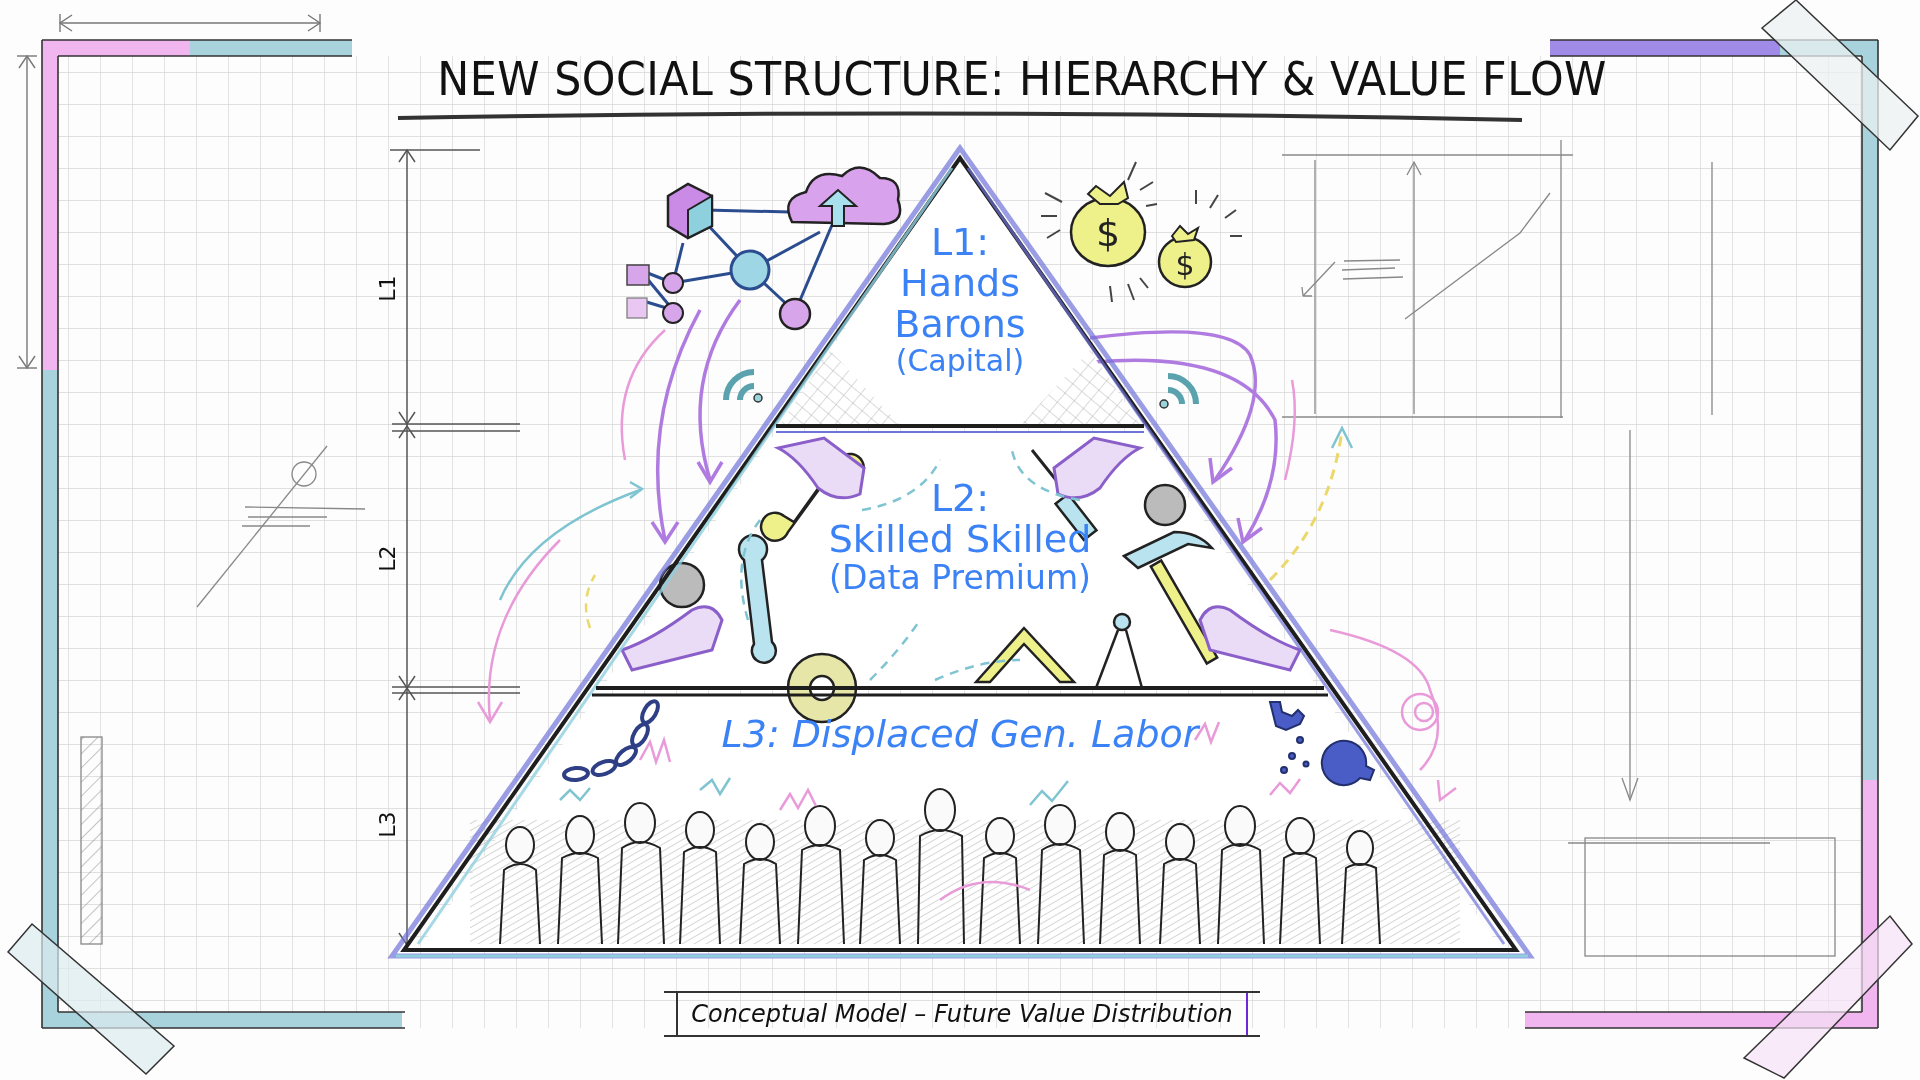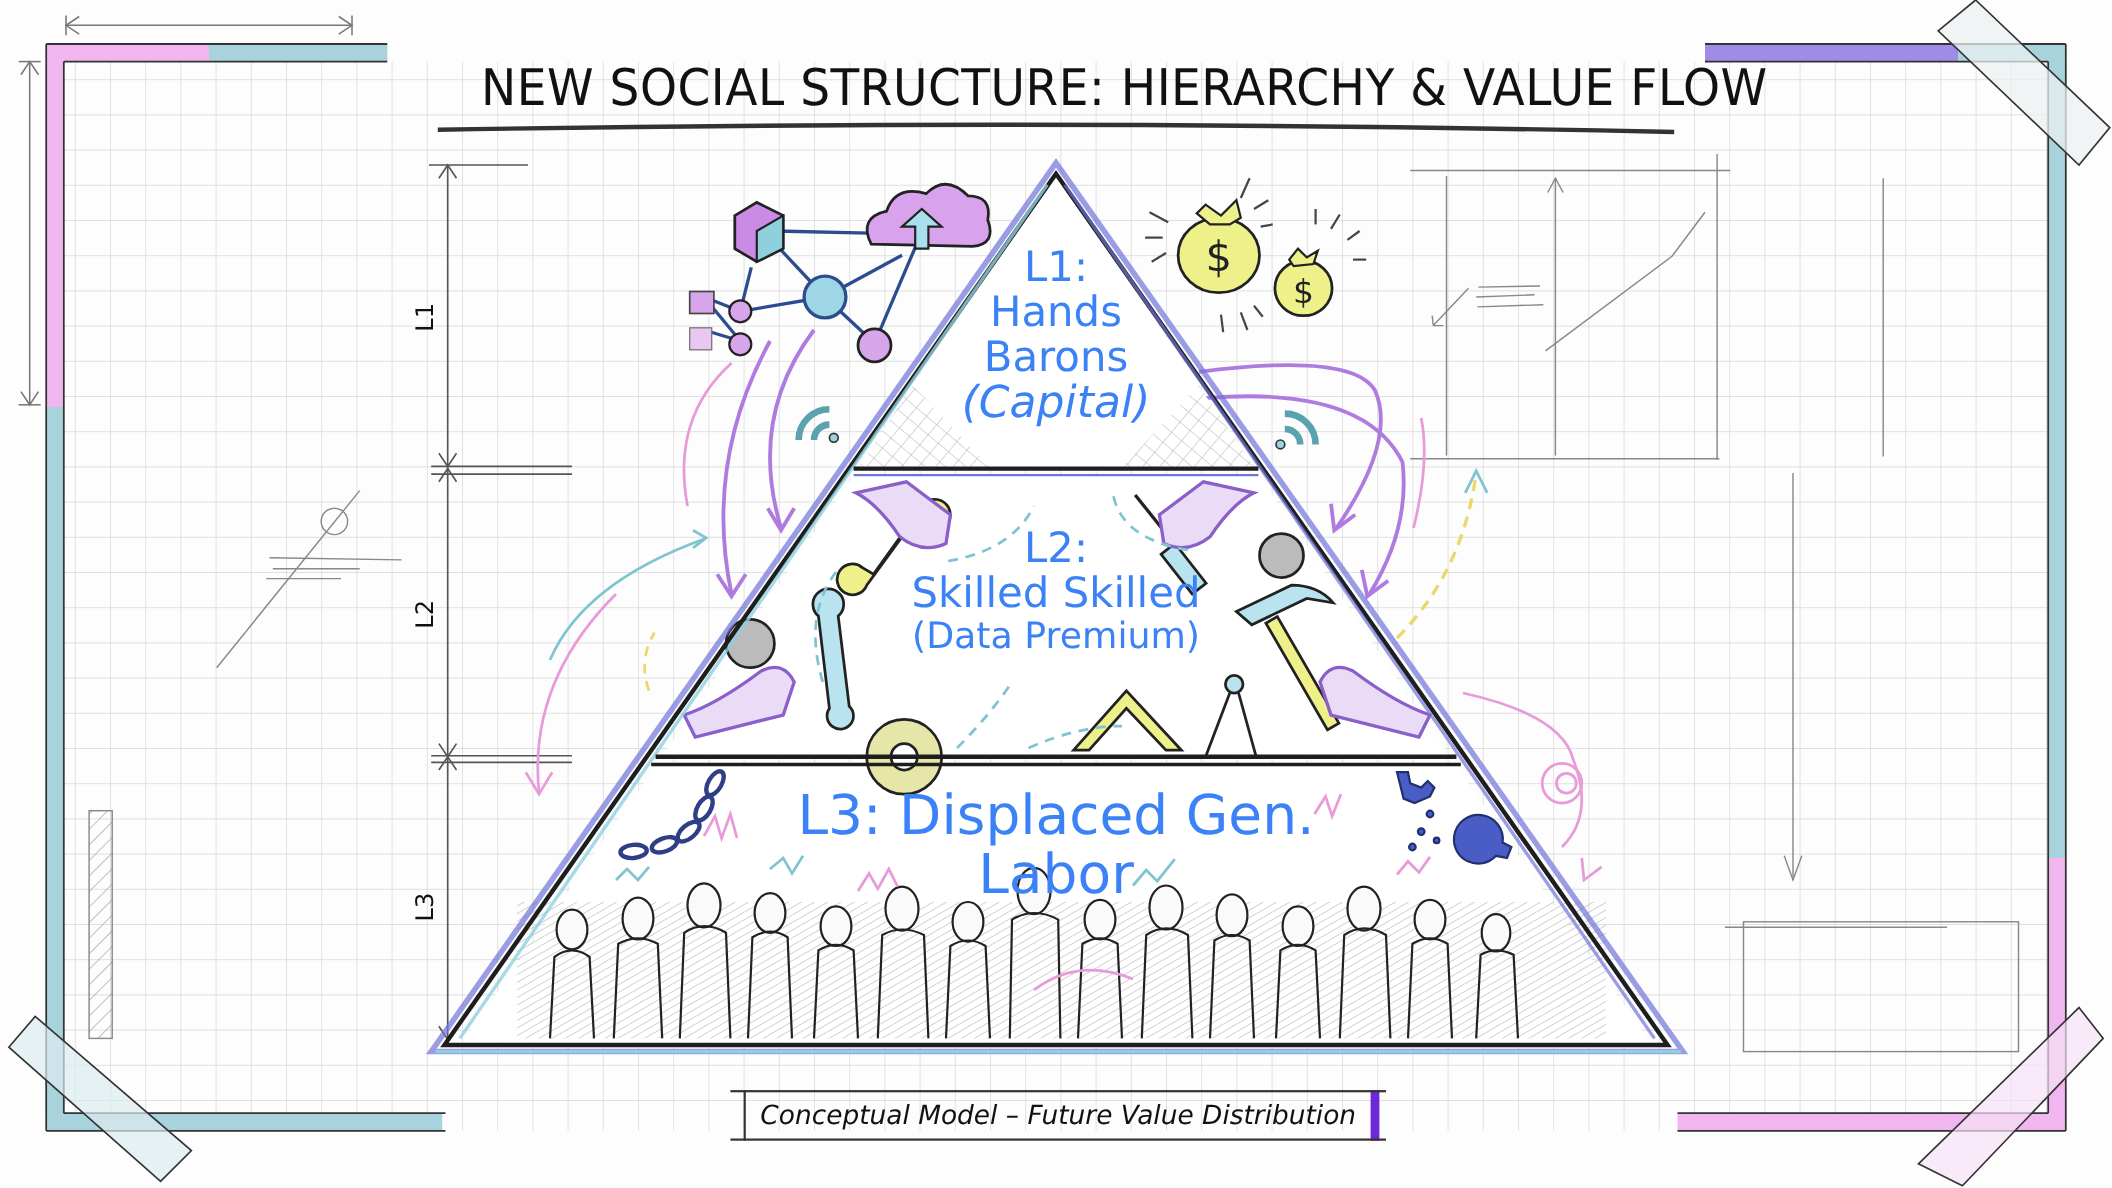--- a/index.html
+++ b/index.html
@@ -5,28 +5,28 @@
   html,body{margin:0;padding:0;}
   body{width:1920px;height:1080px;overflow:hidden;background:#fdfdfd;position:relative;
        font-family:"DejaVu Sans",sans-serif;}
   .stage{position:absolute;left:0;top:0;width:1920px;height:1080px;}
   .title{position:absolute;left:398px;top:52px;width:1124px;text-align:center;
          font-family:"DejaVu Sans",sans-serif;font-size:46px;font-weight:400;letter-spacing:0.5px;
          color:#111;transform:scaleX(0.93);transform-origin:center;white-space:nowrap;}
   .lvl-label{position:absolute;text-align:center;color:#3b82f6;
          font-family:"DejaVu Sans",sans-serif;line-height:1.08;}
   .l1{left:860px;top:222px;width:200px;font-size:38px;}
-  .l1 .sub{font-size:40px;font-style:italic;}
+  .l1 .sub{font-size:30px;}
   .l2{left:780px;top:478px;width:360px;font-size:38px;}
   .l2 .sub{font-size:33px;}
-  .l3{left:680px;top:714px;width:560px;font-size:50px;}
+  .l3{left:680px;top:714px;width:560px;font-size:38px;font-style:italic;}
   .side{position:absolute;font-size:22px;color:#111;transform:rotate(-90deg);transform-origin:center;
         font-family:"DejaVu Sans",sans-serif;}
   .caption{position:absolute;left:676px;top:991px;width:568px;height:46px;
-           border-left:2px solid #333;border-right:8px solid #6d28d9;
+           border-left:2px solid #333;border-right:2px solid #6d28d9;
            display:flex;align-items:center;justify-content:center;
            font-family:"DejaVu Sans",sans-serif;font-style:italic;font-size:24px;color:#111;}
   .caption::before,.caption::after{content:"";position:absolute;left:-14px;right:-14px;height:2px;background:#333;}
   .caption::before{top:0;}
   .caption::after{bottom:0;}
 </style>
 </head>
 <body>
 
 <div class="stage">

